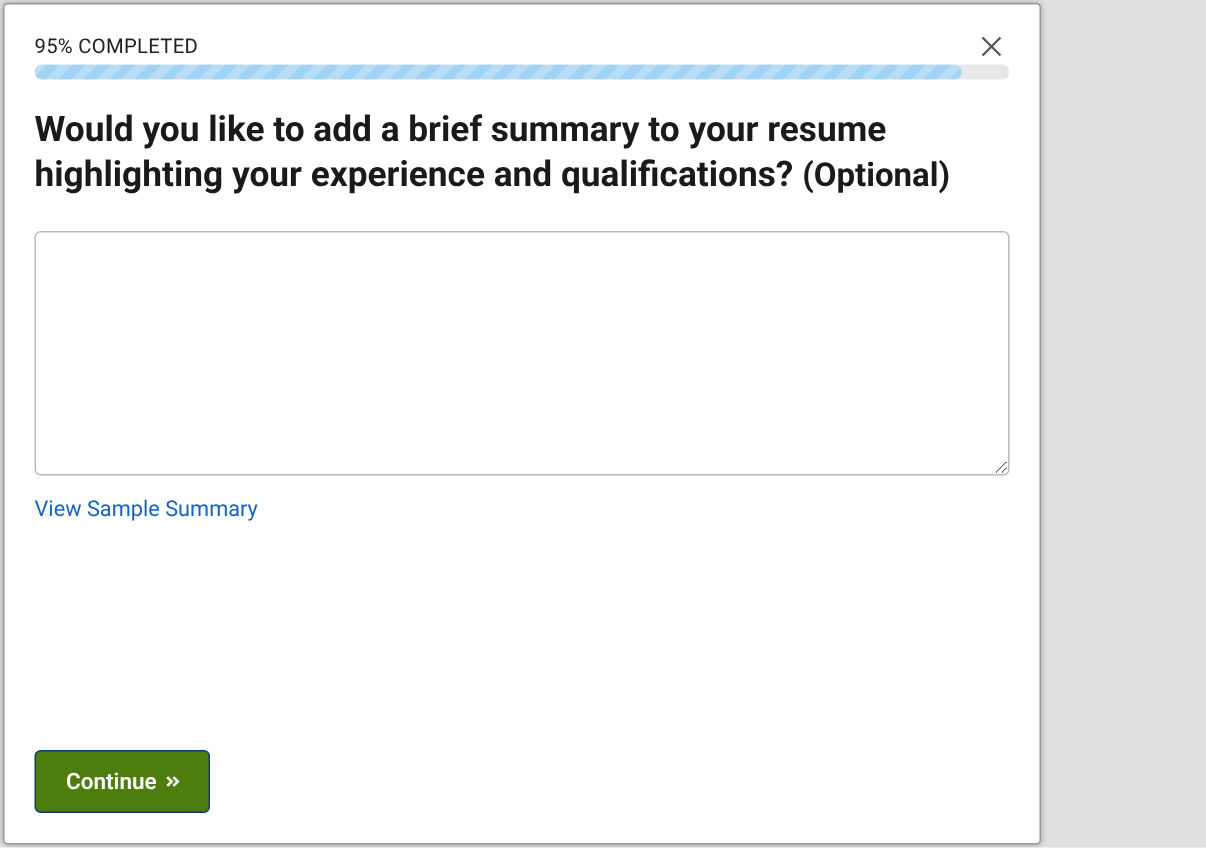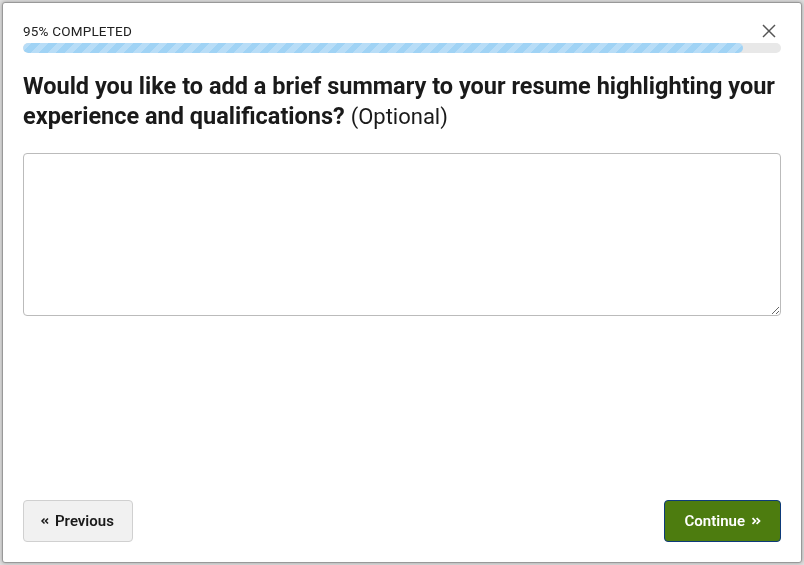--- a/index.html
+++ b/index.html
@@ -9,21 +9,21 @@
     }
     body {
       font-family: -apple-system, BlinkMacSystemFont, "Segoe UI", Roboto, "Helvetica Neue", Arial, sans-serif;
       background: #e0e0e0;
       width: 804px;
       height: 565px;
       overflow: hidden;
     }
     .modal {
       background: #ffffff;
-      width: 800px;
+      width: 692px;
       height: 561px;
       margin: 2px;
       border: 1px solid #999;
       border-radius: 3px;
       position: relative;
       display: flex;
       flex-direction: column;
       box-shadow: 0 0 4px rgba(0,0,0,0.3);
     }
     .close-btn {
@@ -75,21 +75,21 @@
     }
     .heading {
       font-size: 23.5px;
       font-weight: 700;
       color: #1a1a1a;
       line-height: 1.28;
       margin-bottom: 22px;
     }
     .heading .optional {
       font-size: 22px;
-      font-weight: 400;
+      font-weight: 700;
     }
     .textarea {
       width: 100%;
       height: 163px;
       border: 1px solid #bbb;
       border-radius: 4px;
       padding: 10px;
       font-family: inherit;
       font-size: 14px;
       resize: both;
@@ -157,30 +157,24 @@
       <div class="progress-fill" style="width:95%"></div>
     </div>
 
     <h1 class="heading">
       <span>Would you like to add a brief summary to your resume highlighting your experience and qualifications?</span>
       <span class="optional">(Optional)</span>
     </h1>
 
     <textarea class="textarea" style=""></textarea>
 
+    <a class="link">View Sample Summary</a>
   </div>
 
   <div class="footer">
-    <button class="btn btn-secondary">
-      <svg viewBox="0 0 24 24" fill="none" stroke="currentColor" stroke-width="3">
-        <polyline points="11 17 6 12 11 7"></polyline>
-        <polyline points="18 17 13 12 18 7"></polyline>
-      </svg>
-      <span>Previous</span>
-    </button>
     <button class="btn btn-primary">
       <span>Continue</span>
       <svg viewBox="0 0 24 24" fill="none" stroke="currentColor" stroke-width="3">
         <polyline points="13 17 18 12 13 7"></polyline>
         <polyline points="6 17 11 12 6 7"></polyline>
       </svg>
     </button>
   </div>
 </div>
 

